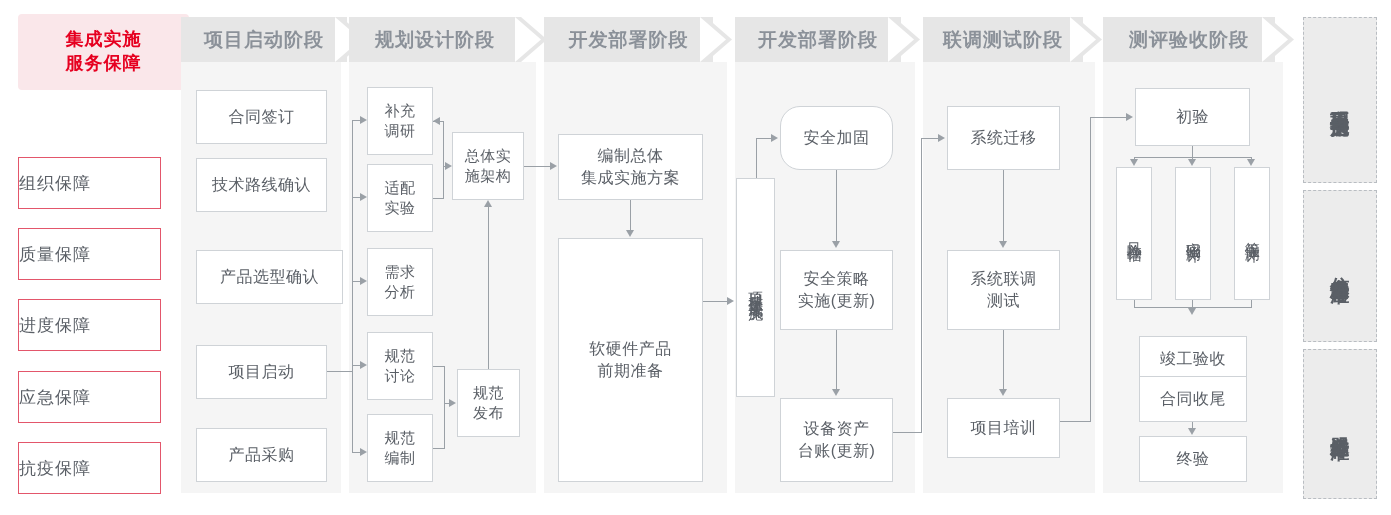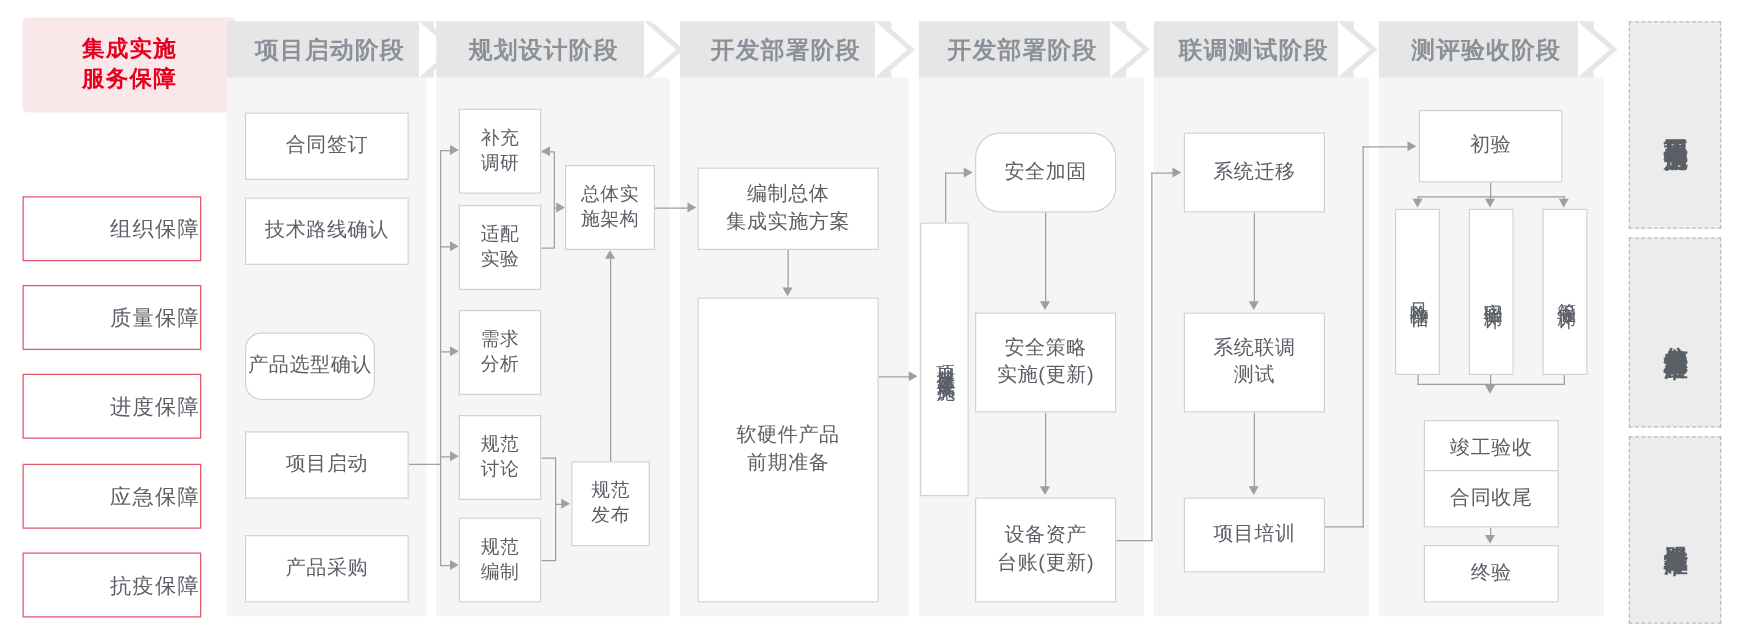--- a/index.html
+++ b/index.html
@@ -23,21 +23,21 @@
     left:18px;top:14px;width:171px;height:76px;
     background:#fae7ea;border-radius:4px;
     display:flex;align-items:center;justify-content:center;
     text-align:center;line-height:1.32;
     color:#e60020;font-weight:bold;font-size:18px;
     letter-spacing:1px;
   }
   .guar-item{
     left:18px;width:143px;height:52px;
     background:#ffffff;border:1.5px solid #e3566b;
-    display:flex;align-items:center;justify-content:flex-end;
+    display:flex;align-items:center;justify-content:flex-start;
     color:#5a5f66;font-size:17px;letter-spacing:1px;
   }
 
   
   .phase-band{
     top:62px;background:#f5f5f5;
   }
   .phase-head{
     top:17px;height:45px;background:#e6e6e6;
     display:flex;align-items:center;justify-content:center;
@@ -162,21 +162,21 @@
   </div>
   <div class="abs chev" style="left:1268px;"></div>
   <div class="abs chev-cut" style="left:1262px;"></div>
 
   <div class="abs node" style="left:196px;top:90px;width:131px;height:54px;">
     <span>合同签订</span>
   </div>
   <div class="abs node" style="left:196px;top:158px;width:131px;height:54px;">
     <span>技术路线确认</span>
   </div>
-  <div class="abs node" style="left:196px;top:266px;width:104px;height:54px;border-radius:13px;">
+  <div class="abs node" style="left:196px;top:250px;width:147px;height:54px;">
     <span>产品选型确认</span>
   </div>
   <div class="abs node" style="left:196px;top:345px;width:131px;height:54px;text-align:right;">
     <span>项目启动</span>
   </div>
   <div class="abs node" style="left:196px;top:428px;width:131px;height:54px;">
     <span>产品采购</span>
   </div>
 
   <div class="abs node small" style="left:367px;top:87px;width:66px;height:68px;">

